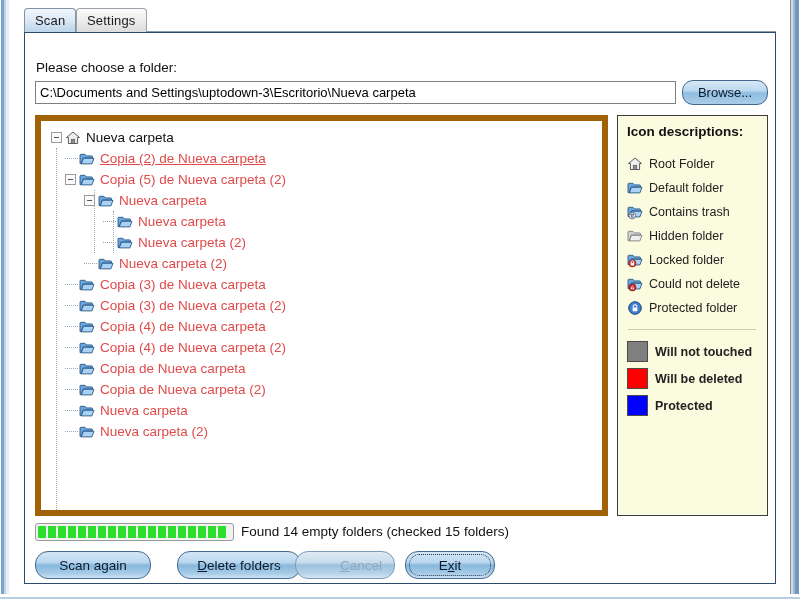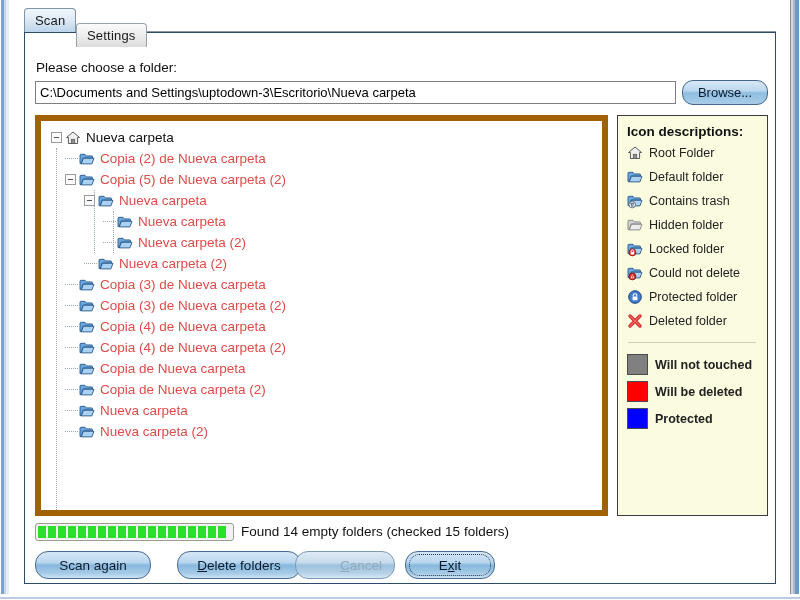--- a/index.html
+++ b/index.html
@@ -55,21 +55,20 @@
     left: 0;
     background: linear-gradient(to bottom,#f2f7fc 0%,#dfeaf5 45%,#bcd4ea 100%);
     border-color: #7e93a6;
     z-index: 3;
   }
   .tab.inactive {
     left: 52px;
     background: linear-gradient(to bottom,#fbfbfb 0%,#eeeeee 45%,#dcdcdc 100%);
     border-color: #9aa3ab;
     z-index: 2;
-    margin-top: 15px;
   }
   .tabline {
     position:absolute; left:0; top:23px; width:752px; height:1px;
     background:#8a9aa8;
   }
 
   
   #panel {
     position: absolute;
     left: 24px; top: 32px;
@@ -167,21 +166,21 @@
     position: absolute;
     left: 592px; top: 82px;
     width: 151px; height: 401px;
     box-sizing: border-box;
     border: 1px solid #3b3b3b;
     background: #fbfbe0;
     padding: 8px 0 0 9px;
   }
   #legend-title {
     font-size: 13.5px; font-weight: bold; color:#111;
-    margin-bottom: 2px;
+    margin-bottom: 13px;
   }
   .legend-row {
     display:flex; align-items:center;
     height: 24px;
     font-size: 12.5px; color:#222;
   }
   .legend-row .icn { margin-right: 6px; }
   .legend-divider {
     width: 128px; height:1px; background:#cfcfb4;
     margin: 9px 0 8px 1px;
@@ -291,21 +290,21 @@
             </svg>
             <span class="tree-label root" style="color: rgb(17, 17, 17);">Nueva carpeta</span>
           </div>
           <div class="tree-row">
             <div style="flex: 0 0 18px;"></div>
             <div class="dotline"></div>
             <svg width="16" height="16" viewBox="0 0 16 16" class="icn">
               <path d="M1 4.2 A0.9 0.9 0 0 1 1.9 3.3 L6 3.3 L7.3 4.9 L12.6 4.9 A0.9 0.9 0 0 1 13.5 5.8 L13.5 7 L4.2 7 L2.2 12.6 L1 12.6 Z" fill="#6aa7e0" stroke="#23527f" stroke-width=".85" stroke-linejoin="round"></path>
               <path d="M4.4 7.3 L15 7.3 L12.9 12.9 L2.3 12.9 Z" fill="#a9d2f5" stroke="#23527f" stroke-width=".85" stroke-linejoin="round"></path>
             </svg>
-            <span class="tree-label" style="color: rgb(224, 74, 74);">Copia (2) de Nueva carpeta</span>
+            <span class="tree-label" style="color: rgb(224, 74, 74); text-decoration: underline;">Copia (2) de Nueva carpeta</span>
           </div>
           <div class="tree-row">
             <div style="flex: 0 0 18px;"></div>
             <div class="toggle"></div>
             <svg width="16" height="16" viewBox="0 0 16 16" class="icn">
               <path d="M1 4.2 A0.9 0.9 0 0 1 1.9 3.3 L6 3.3 L7.3 4.9 L12.6 4.9 A0.9 0.9 0 0 1 13.5 5.8 L13.5 7 L4.2 7 L2.2 12.6 L1 12.6 Z" fill="#6aa7e0" stroke="#23527f" stroke-width=".85" stroke-linejoin="round"></path>
               <path d="M4.4 7.3 L15 7.3 L12.9 12.9 L2.3 12.9 Z" fill="#a9d2f5" stroke="#23527f" stroke-width=".85" stroke-linejoin="round"></path>
             </svg>
             <span class="tree-label" style="color: rgb(224, 74, 74);">Copia (5) de Nueva carpeta (2)</span>
           </div>
@@ -476,27 +475,20 @@
             </svg>
             <span>Could not delete</span>
           </div>
           <div class="legend-row">
             <svg width="16" height="16" viewBox="0 0 16 16" class="icn">
               <circle cx="8" cy="8" r="6.3" fill="#3f7fd0" stroke="#1d4478" stroke-width="1"></circle>
               <path d="M6.2 7.6 L6.2 6.5 A1.8 1.8 0 0 1 9.8 6.5 L9.8 7.6" fill="none" stroke="#ffffff" stroke-width="1.1"></path>
               <rect x="5.6" y="7.4" width="4.8" height="3.8" rx=".7" fill="#ffffff"></rect>
             </svg>
             <span>Protected folder</span>
-          </div>
-          <div class="legend-row">
-            <svg width="16" height="16" viewBox="0 0 16 16" class="icn">
-              <path d="M3 3 L13 13 M13 3 L3 13" stroke="#d42626" stroke-width="3.4" stroke-linecap="round"></path>
-              <path d="M3 3 L13 13 M13 3 L3 13" stroke="#f26a6a" stroke-width="1.2" stroke-linecap="round"></path>
-            </svg>
-            <span>Deleted folder</span>
           </div>
         </div>
       <div class="legend-divider"></div>
       <div id="legend-colors">
           <div class="legend-row sw">
             <div class="swatch" style="background: rgb(128, 128, 128);"></div>
             <span>Will not touched</span>
           </div>
           <div class="legend-row sw">
             <div class="swatch" style="background: rgb(255, 0, 0);"></div>

